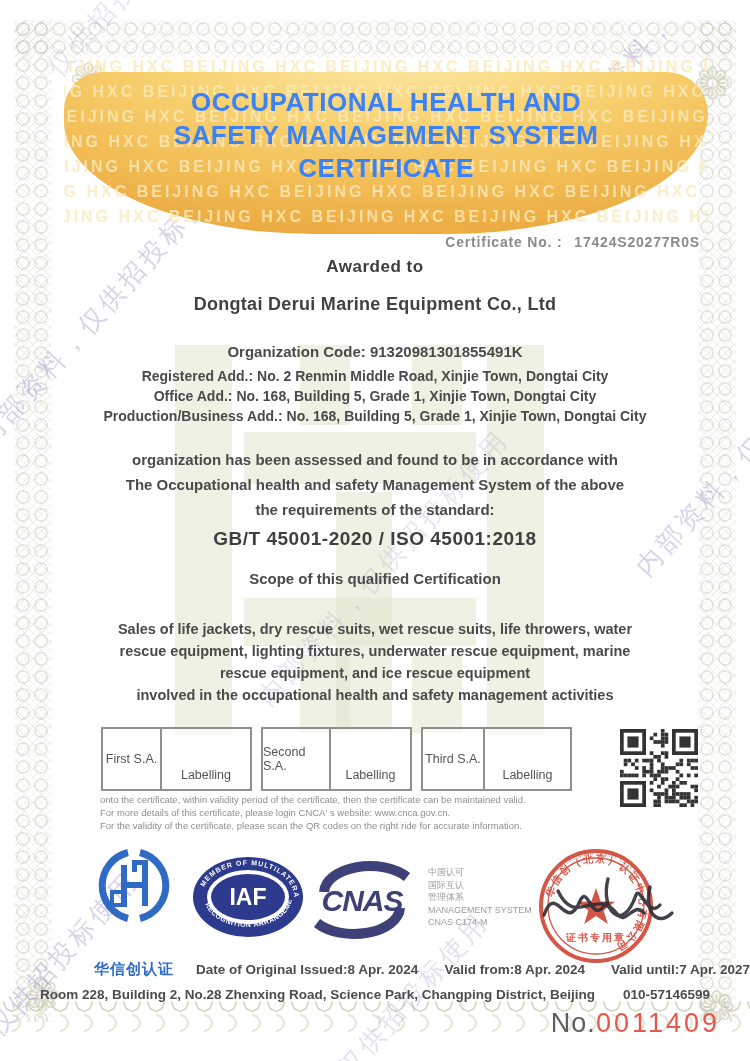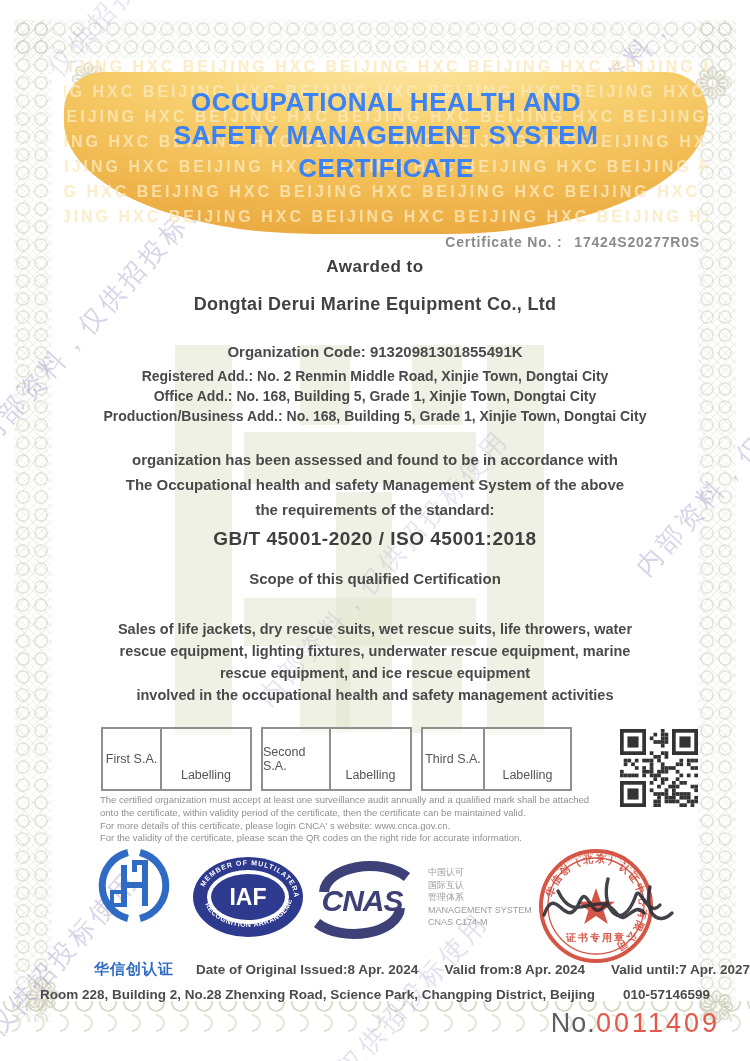--- a/index.html
+++ b/index.html
@@ -288,21 +288,20 @@
       <rect x="2" y="2" width="3" height="3" fill="#333"></rect>
       <rect x="14" y="0" width="7" height="7" fill="#333"></rect>
       <rect x="15" y="1" width="5" height="5" fill="#fff"></rect>
       <rect x="16" y="2" width="3" height="3" fill="#333"></rect>
       <rect x="0" y="14" width="7" height="7" fill="#333"></rect>
       <rect x="1" y="15" width="5" height="5" fill="#fff"></rect>
       <rect x="2" y="16" width="3" height="3" fill="#333"></rect>
     </svg>
 
   <div class="fineprint">
-    <div>The certified organization must accept at least one surveillance audit annually and a qualified mark shall be attached</div>
     <div>onto the certificate, within validity period of the certificate, then the certificate can be maintained valid.</div>
     <div>For more details of this certificate, please login CNCA' s website: www.cnca.gov.cn.</div>
     <div>For the validity of the certificate, please scan the QR codes on the right ride for accurate information.</div>
   </div>
 
   <svg class="abs" style="left:86px;top:848px;" width="96" height="76" viewBox="0 0 96 76">
     <path d="M 42,4.5 A 34,34 0 0 0 42,70.5" stroke="#2f6bc4" stroke-width="7" fill="none"></path>
     <path d="M 54,4.5 A 34,34 0 0 1 54,70.5" stroke="#2f6bc4" stroke-width="7" fill="none"></path>
     <rect x="35" y="17" width="6" height="41" fill="#2f6bc4"></rect>
     <rect x="56" y="12" width="6" height="46" fill="#2f6bc4"></rect>

